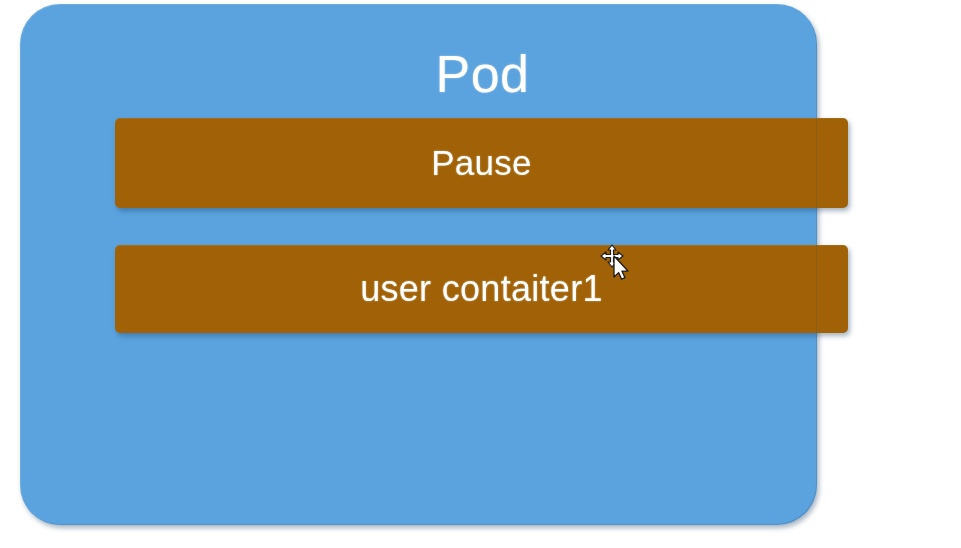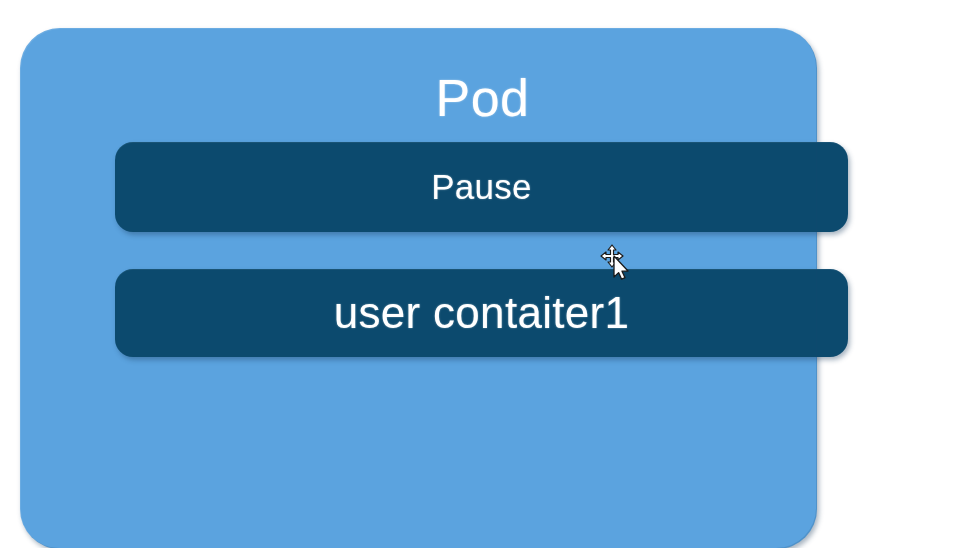--- a/index.html
+++ b/index.html
@@ -22,21 +22,21 @@
     top: 0;
     width: 961px;
     height: 548px;
     background: #ffffff;
   }
 
   
   .pod-box {
     position: absolute;
     left: 20px;
-    top: 28px;
+    top: 4px;
     width: 797px;
     height: 521px;
     background: #5ba3df;
     border-radius: 40px;
     box-sizing: border-box;
     box-shadow: 2px 3px 5px rgba(40, 70, 100, 0.40);
   }
 
   
   .pod-box::after {
@@ -63,33 +63,33 @@
     text-shadow: 0 0 2px rgba(255,255,255,0.55);
     white-space: nowrap;
     z-index: 3;
   }
 
   
   .container-box {
     position: absolute;
     left: 95px;
     width: 733px;
-    background: #0c4a6e;
-    border-radius: 18px;
+    background: #a16207;
+    border-radius: 5px;
     box-sizing: border-box;
     display: flex;
     align-items: center;
     justify-content: center;
     box-shadow: 2px 3px 5px rgba(25, 60, 95, 0.38),
                 inset 0 1px 0 rgba(255,255,255,0.06);
   }
 
   .container-label {
     color: #ffffff;
-    font-size: 44px;
+    font-size: 36px;
     line-height: 42px;
     font-weight: 400;
     letter-spacing: 0.3px;
     text-shadow: 0 0 2px rgba(255,255,255,0.45);
     white-space: nowrap;
     text-align: center;
   }
 
   .box-pause  { top: 114px; height: 90px; }
   .box-pause .container-label { font-size: 35px; }

